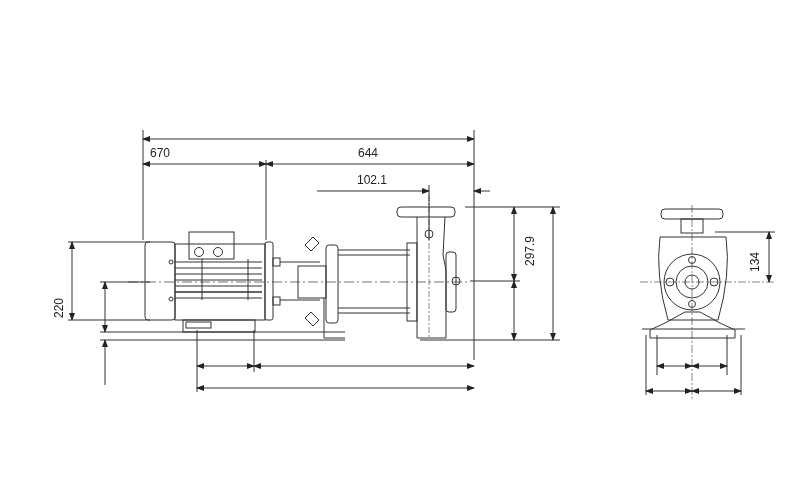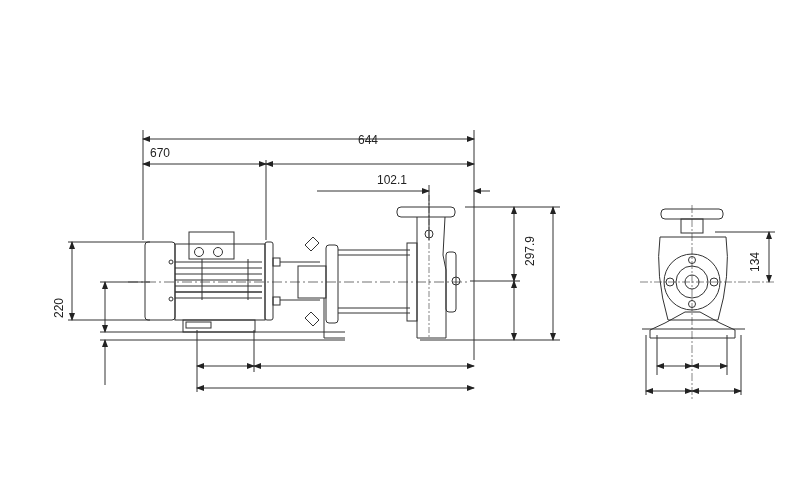--- a/index.html
+++ b/index.html
@@ -141,17 +141,17 @@
       <line x1="741" y1="335" x2="741" y2="395"></line>
       <line x1="657" y1="366" x2="692" y2="366" marker-start="url(#al)" marker-end="url(#ar)"></line>
       <line x1="692" y1="366" x2="727" y2="366" marker-start="url(#al)" marker-end="url(#ar)"></line>
       <line x1="646" y1="391" x2="692" y2="391" marker-start="url(#al)" marker-end="url(#ar)"></line>
       <line x1="692" y1="391" x2="741" y2="391" marker-start="url(#al)" marker-end="url(#ar)"></line>
     </g>
   </g>
 </svg>
 
 <div class="lbl" style="left:150px;top:146px;">670</div>
-<div class="lbl" style="left:358px;top:133px;">644</div>
-<div class="lbl" style="left:357px;top:173px;margin-left:20px;">102.1</div>
+<div class="lbl" style="left:358px;top:146px;">644</div>
+<div class="lbl" style="left:357px;top:173px;">102.1</div>
 <div class="lbl" style="left:523px;top:266px;transform:rotate(-90deg);transform-origin:left top;">297.9</div>
 <div class="lbl" style="left:52px;top:318px;transform:rotate(-90deg);transform-origin:left top;">220</div>
 <div class="lbl" style="left:748px;top:272px;transform:rotate(-90deg);transform-origin:left top;">134</div>
 
 </body></html>

